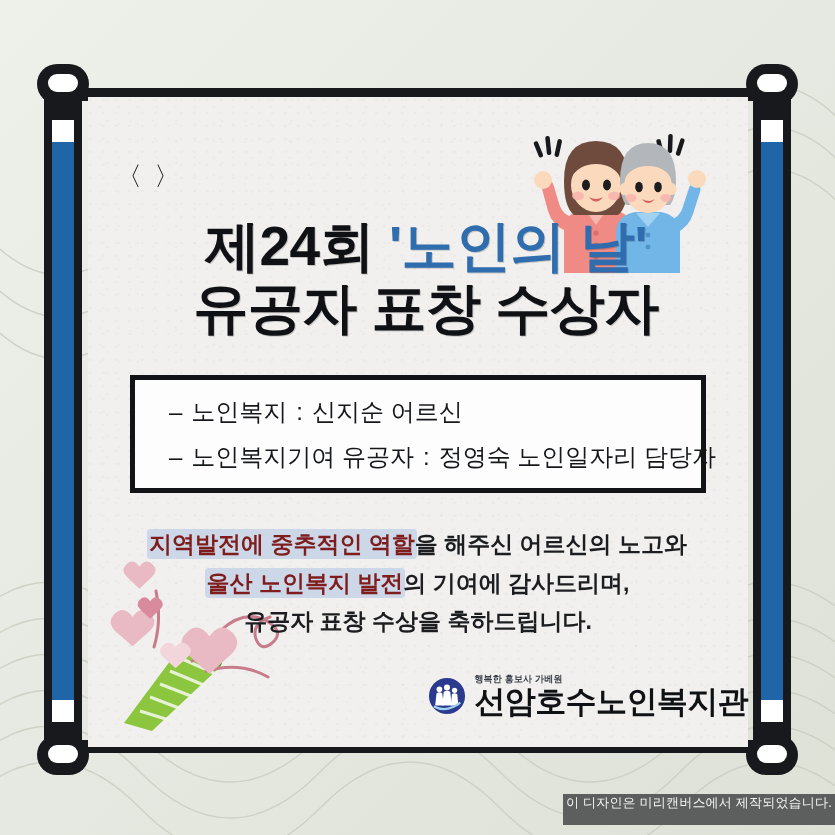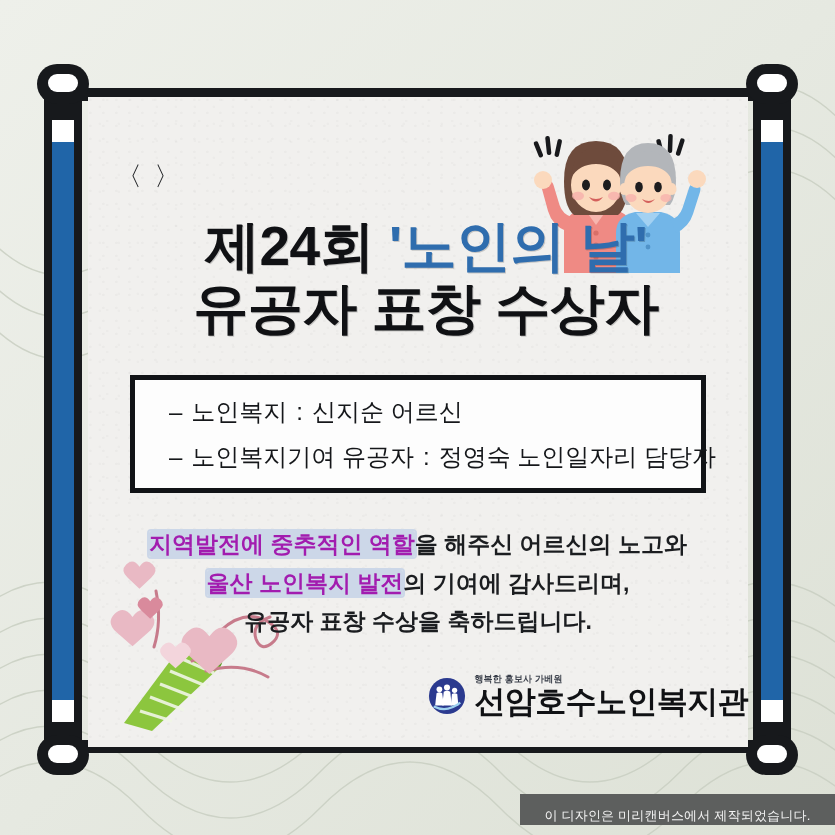--- a/index.html
+++ b/index.html
@@ -152,21 +152,21 @@
     z-index: 6;
   }
   .message .mline {
     font-size: 23px;
     font-weight: 800;
     color: #1b1d20;
     line-height: 1.68;
     white-space: nowrap;
   }
   .message .blue {
-    color: #a21caf;
+    color: #7f1d1d;
   }
   .message .hilite {
     background: #ccd7e8;
     box-shadow: 0 0 0 2px #ccd7e8;
     border-radius: 2px;
   }
 
   
   .popper {
     position: absolute;
@@ -205,25 +205,25 @@
     font-weight: 900;
     color: #101114;
     letter-spacing: -0.6px;
   }
 
   
   .watermark {
     position: absolute;
     right: 0;
     bottom: 10px;
-    width: 315px;
+    width: 272px;
     height: 31px;
     background: #5d5f5e;
     display: flex;
-    align-items: flex-end;
+    align-items: flex-start;
     justify-content: center;
     z-index: 8;
   }
   .watermark span {
     font-size: 13px;
     color: #ffffff;
     letter-spacing: 0.2px;
     opacity: 0.93;
   }
 </style>

